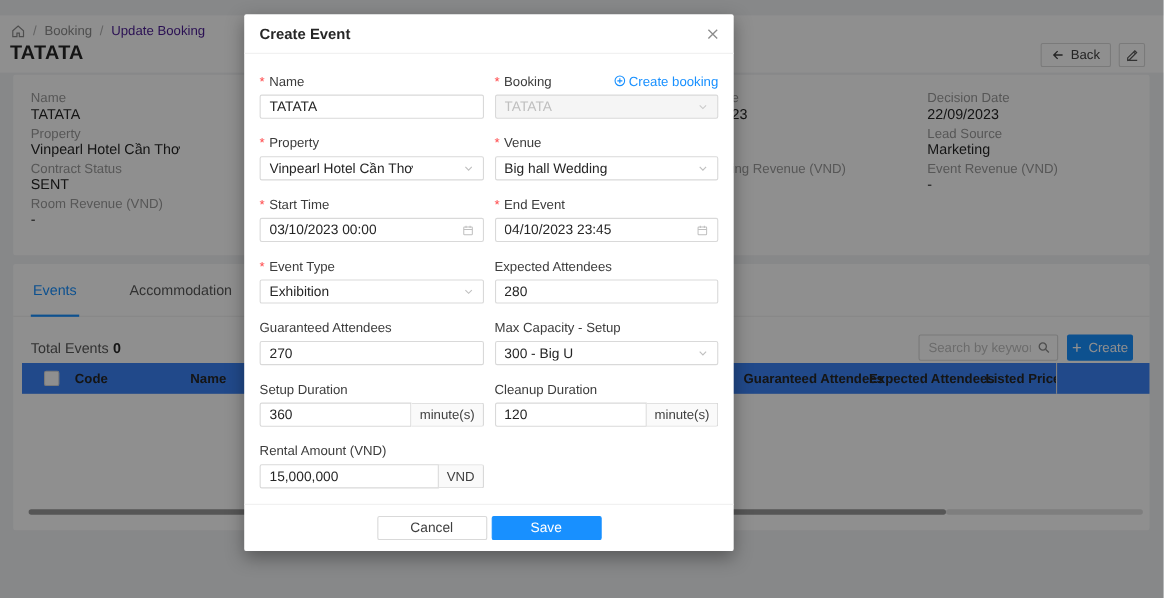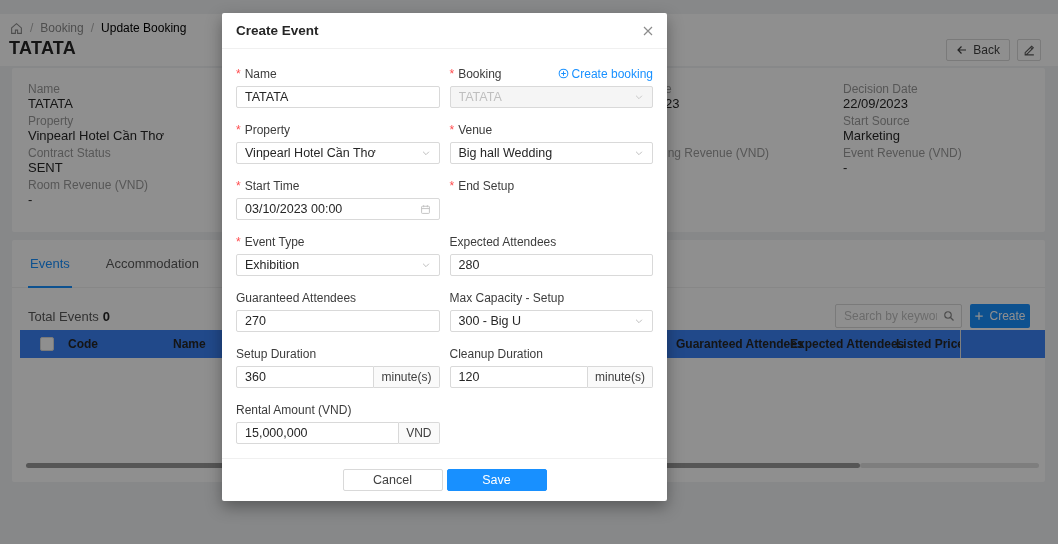--- a/index.html
+++ b/index.html
@@ -4,39 +4,39 @@
 <style>
   * { margin:0; padding:0; box-sizing:border-box; }
   html,body { width:1058px; height:544px; }
   body { font-family:"Liberation Sans","DejaVu Sans",sans-serif; color:#262626; }
   .screen { position:relative; width:1058px; height:544px; background:#f0f2f5; overflow:hidden; }
 
   
   .app-header { position:absolute; top:14px; left:0; right:0; height:52px; background:#fff; }
   .breadcrumb { position:absolute; left:10px; top:7px; display:flex; align-items:center; gap:7px; font-size:12px; color:#8c8c8c; }
   .breadcrumb .sep { color:#b0b0b0; }
-  .breadcrumb .current { color:#000000; }
+  .breadcrumb .current { color:#4c1d95; }
   .page-title { position:absolute; left:9px; top:24px; font-size:18px; font-weight:700; color:#262626; letter-spacing:.3px; }
   .back-btn { position:absolute; right:48px; top:25px; height:22px; padding:0 9px; display:flex; align-items:center; gap:5px;
               background:#fff; border:1px solid #d9d9d9; border-radius:2px; font-size:12px; color:#404040; cursor:pointer; }
   .edit-btn { position:absolute; right:17px; top:25px; width:24px; height:22px; display:flex; align-items:center; justify-content:center;
               background:#fff; border:1px solid #d9d9d9; border-radius:2px; cursor:pointer; }
 
   .card { position:absolute; left:12px; width:1033px; background:#fff; border-radius:2px; }
   .card-details { top:68px; height:164px; }
   .dcol { position:absolute; top:14px; }
   .dcol1 { left:16px; } .dcol4 { left:831px; } .dfrag { left:649px; }
   .dfield { margin-bottom:3px; }
   .dlabel { font-size:12px; line-height:14px; color:#9b9b9b; }
   .dvalue { font-size:13px; line-height:15px; color:#262626; }
   .dspacer { height:29px; margin-bottom:3px; }
   .dfrag .dfield { padding-left:4px; }
 
   .card-tabs { top:240px; height:242px; }
-  .tabbar { height:48px; border-bottom:1px solid #f0f0f0; padding:0 16px; display:flex; gap:32px; }
+  .tabbar { height:48px; border-bottom:1px solid #f0f0f0; padding:0 16px; display:flex; gap:44px; }
   .tab { font-size:13px; padding:16px 2px 12px; color:#595959; position:relative; cursor:pointer; }
   .tab.active { color:#1890ff; }
   .tab.active::after { content:""; position:absolute; left:0; right:0; bottom:-1px; height:2px; background:#1890ff; }
   .total-line { position:absolute; left:16px; top:69px; font-size:13px; color:#595959; }
   .total-line b { color:#262626; margin-left:4px; }
   .search-box { position:absolute; right:83px; top:64px; width:127px; height:24px; }
   .search-box input { width:100%; height:100%; border:1px solid #d9d9d9; border-radius:2px; padding:0 24px 0 8px; font-size:12px; color:#595959; font-family:inherit; }
   .search-box input::placeholder { color:#bfbfbf; }
   .search-box svg { position:absolute; right:7px; top:6px; }
   .create-btn { position:absolute; right:15px; top:64px; height:24px; width:60px; display:flex; align-items:center; justify-content:center; gap:5px;
@@ -144,21 +144,21 @@
         <div class="dlabel">ing Revenue (VND)</div>
       </div>
     </div>
 
     <div class="dcol dcol4">
       <div class="dfield">
         <div class="dlabel">Decision Date</div>
         <div class="dvalue">22/09/2023</div>
       </div>
       <div class="dfield">
-        <div class="dlabel">Start Source</div>
+        <div class="dlabel">Lead Source</div>
         <div class="dvalue">Marketing</div>
       </div>
       <div class="dfield">
         <div class="dlabel">Event Revenue (VND)</div>
         <div class="dvalue">-</div>
       </div>
     </div>
   </div>
 
   <div class="card card-tabs">
@@ -270,22 +270,29 @@
             <span>03/10/2023 00:00</span>
             <svg width="11" height="11" viewBox="0 0 24 24" fill="none" stroke="#bfbfbf" stroke-width="2">
                 <rect x="3.5" y="5" width="17" height="15.5" rx="1.5"></rect>
                 <path d="M3.5 10 H20.5 M8 2.5 V7 M16 2.5 V7"></path>
               </svg>
           </div>
         </div>
 
         <div class="ffield">
           <div class="flabel">
-              <span class="req">End Setup</span>
-            </div>
+              <span class="req">End Event</span>
+            </div>
+          <div class="control">
+            <span>04/10/2023 23:45</span>
+            <svg width="11" height="11" viewBox="0 0 24 24" fill="none" stroke="#bfbfbf" stroke-width="2">
+                <rect x="3.5" y="5" width="17" height="15.5" rx="1.5"></rect>
+                <path d="M3.5 10 H20.5 M8 2.5 V7 M16 2.5 V7"></path>
+              </svg>
+          </div>
         </div>
 
         <div class="ffield">
           <div class="flabel">
               <span class="req">Event Type</span>
             </div>
           <div class="control">
             <span>Exhibition</span>
             <svg width="10" height="10" viewBox="0 0 24 24" fill="none" stroke="#bfbfbf" stroke-width="2.4">
                 <path d="M5 9 L12 16 L19 9"></path>

